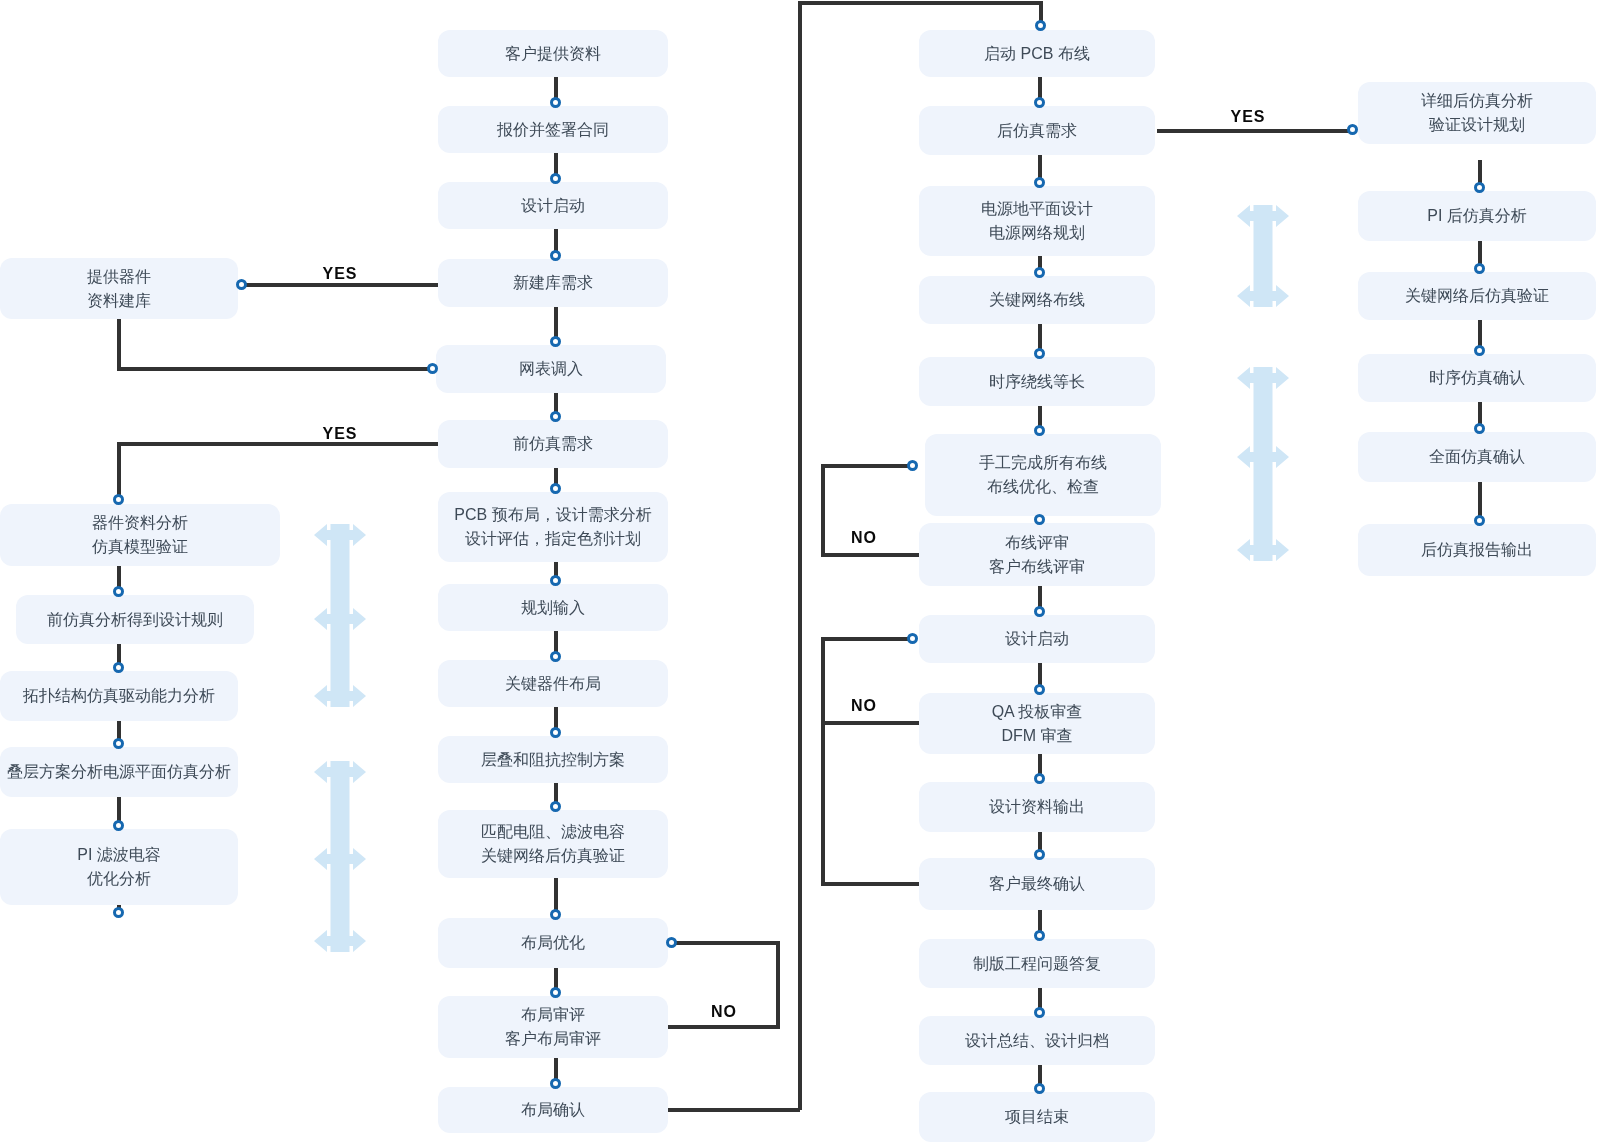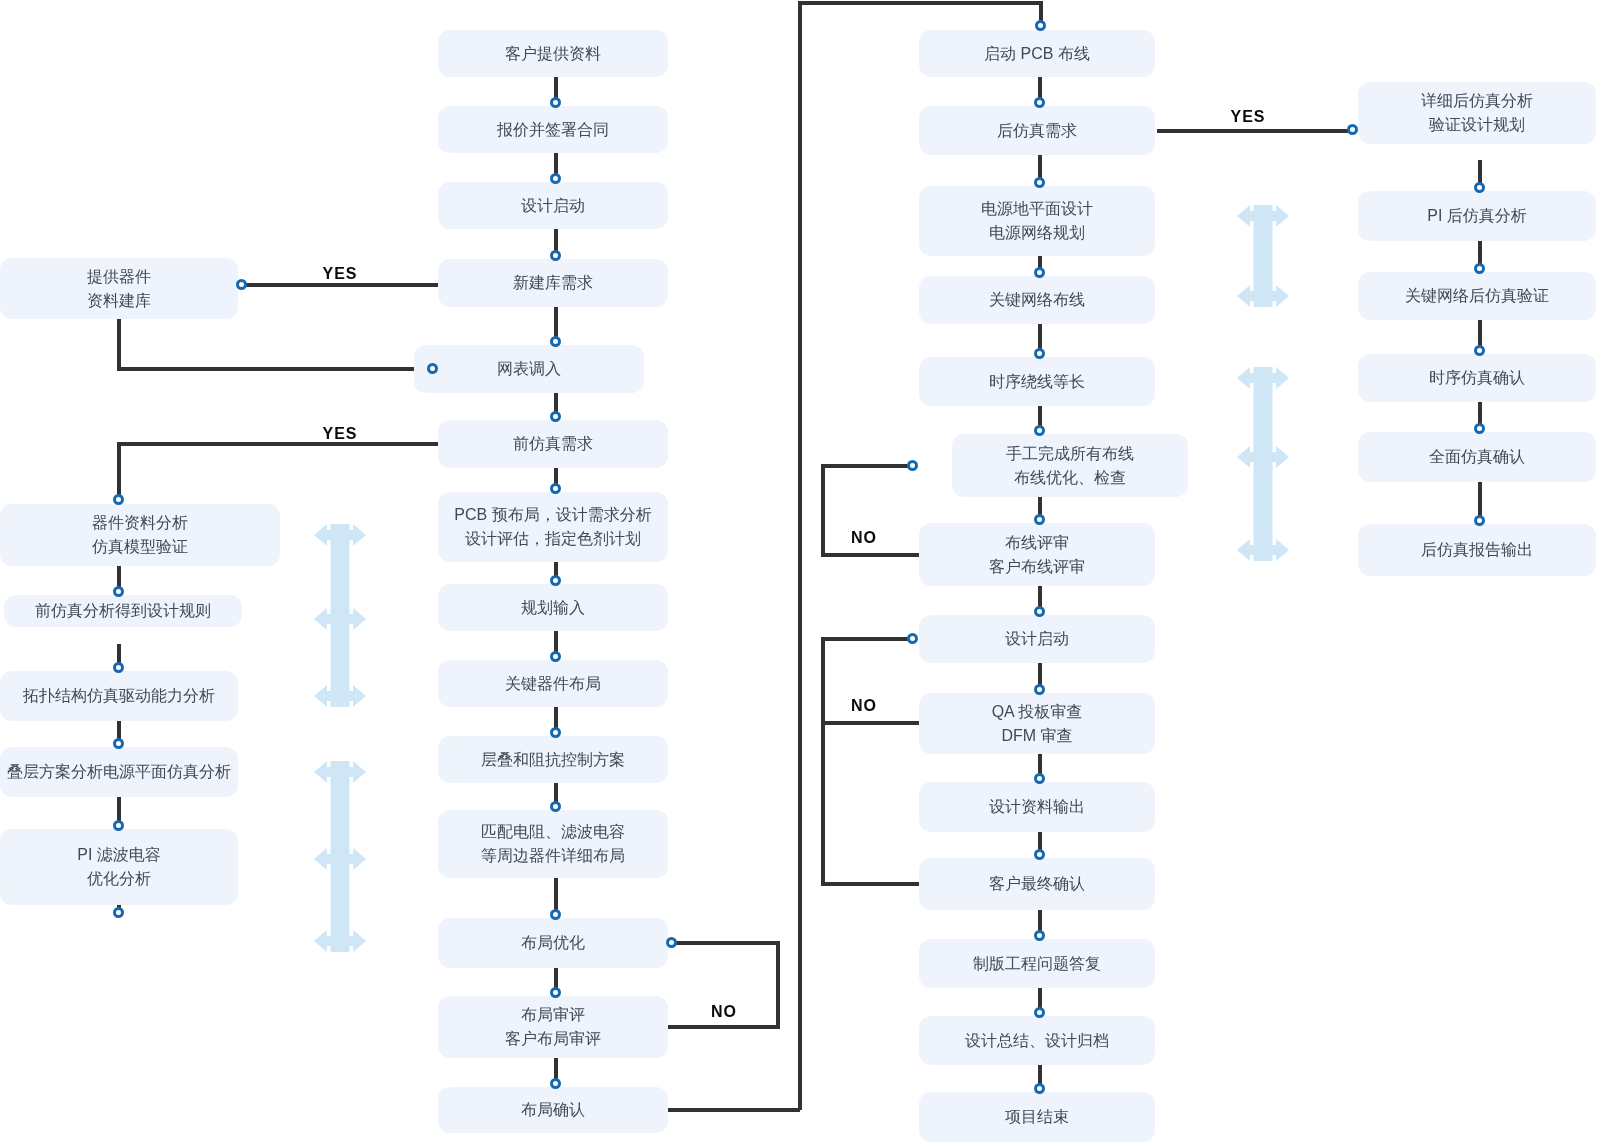--- a/index.html
+++ b/index.html
@@ -114,51 +114,51 @@
 
   <div class="hl" style="left:821px;top:882px;width:98px"></div>
   <div class="vl" style="left:821px;top:637px;height:249px"></div>
   <div class="hl" style="left:821px;top:721px;width:98px"></div>
   <div class="hl" style="left:821px;top:637px;width:90px"></div>
 
   <div class="node" style="left:0;top:258px;width:238px;height:61px">提供器件
 资料建库</div>
   <div class="node" style="left:0;top:504px;width:280px;height:62px">器件资料分析
 仿真模型验证</div>
-  <div class="node" style="left:4px;top:595px;width:238px;height:32px">前仿真分析得到设计规则</div>
+  <div class="node" style="left:16px;top:595px;width:238px;height:49px">前仿真分析得到设计规则</div>
   <div class="node" style="left:0;top:671px;width:238px;height:50px">拓扑结构仿真驱动能力分析</div>
   <div class="node" style="left:0;top:747px;width:238px;height:50px">叠层方案分析电源平面仿真分析</div>
   <div class="node" style="left:0;top:829px;width:238px;height:76px">PI 滤波电容
 优化分析</div>
 
   <div class="node" style="left:438px;top:30px;width:230px;height:47px">客户提供资料</div>
   <div class="node" style="left:438px;top:106px;width:230px;height:47px">报价并签署合同</div>
   <div class="node" style="left:438px;top:182px;width:230px;height:47px">设计启动</div>
   <div class="node" style="left:438px;top:259px;width:230px;height:48px">新建库需求</div>
-  <div class="node" style="left:414px;top:345px;width:230px;height:48px">网表调入</div>
+  <div class="node" style="left:436px;top:345px;width:230px;height:48px">网表调入</div>
   <div class="node" style="left:438px;top:420px;width:230px;height:48px">前仿真需求</div>
   <div class="node" style="left:438px;top:492px;width:230px;height:70px">PCB 预布局，设计需求分析
 设计评估，指定色剂计划</div>
   <div class="node" style="left:438px;top:584px;width:230px;height:47px">规划输入</div>
   <div class="node" style="left:438px;top:660px;width:230px;height:47px">关键器件布局</div>
   <div class="node" style="left:438px;top:736px;width:230px;height:47px">层叠和阻抗控制方案</div>
   <div class="node" style="left:438px;top:810px;width:230px;height:68px">匹配电阻、滤波电容
-等周边器件详细布局</div>
+关键网络后仿真验证</div>
   <div class="node" style="left:438px;top:918px;width:230px;height:50px">布局优化</div>
   <div class="node" style="left:438px;top:996px;width:230px;height:62px">布局审评
 客户布局审评</div>
   <div class="node" style="left:438px;top:1087px;width:230px;height:46px">布局确认</div>
 
   <div class="node" style="left:919px;top:30px;width:236px;height:47px">启动 PCB 布线</div>
   <div class="node" style="left:919px;top:106px;width:236px;height:49px">后仿真需求</div>
   <div class="node" style="left:919px;top:186px;width:236px;height:70px">电源地平面设计
 电源网络规划</div>
   <div class="node" style="left:919px;top:276px;width:236px;height:48px">关键网络布线</div>
   <div class="node" style="left:919px;top:357px;width:236px;height:49px">时序绕线等长</div>
-  <div class="node" style="left:952px;top:434px;width:236px;height:63px">手工完成所有布线
+  <div class="node" style="left:925px;top:434px;width:236px;height:82px">手工完成所有布线
 布线优化、检查</div>
   <div class="node" style="left:919px;top:523px;width:236px;height:63px">布线评审
 客户布线评审</div>
   <div class="node" style="left:919px;top:615px;width:236px;height:48px">设计启动</div>
   <div class="node" style="left:919px;top:693px;width:236px;height:61px">QA 投板审查
 DFM 审查</div>
   <div class="node" style="left:919px;top:782px;width:236px;height:50px">设计资料输出</div>
   <div class="node" style="left:919px;top:858px;width:236px;height:52px">客户最终确认</div>
   <div class="node" style="left:919px;top:939px;width:236px;height:49px">制版工程问题答复</div>
   <div class="node" style="left:919px;top:1016px;width:236px;height:49px">设计总结、设计归档</div>

